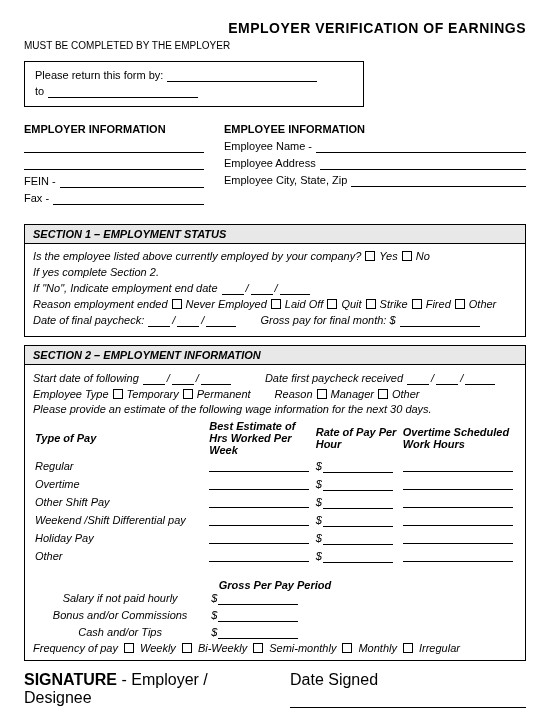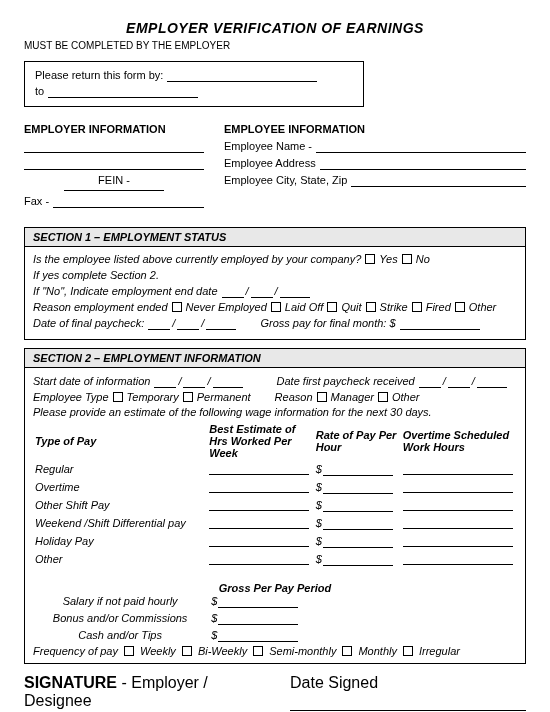--- a/index.html
+++ b/index.html
@@ -6,26 +6,25 @@
     body {
       font-family: Arial, sans-serif;
       font-size: 11px;
       background: #fff;
       color: #000;
       width: 550px;
       min-height: 712px;
       padding: 20px 24px;
     }
     .page-title {
-      text-align: center;
+      text-align: right;
       font-size: 14px;
       font-weight: bold;
       margin-bottom: 4px;
       letter-spacing: 0.5px;
-      font-style: italic;
     }
     .subtitle {
       font-size: 10px;
       margin-bottom: 10px;
     }
     .return-box {
       border: 1px solid #000;
       padding: 6px 10px;
       display: inline-block;
       min-width: 340px;
@@ -200,21 +199,21 @@
 
 <div class="two-col">
   <div class="employer-left">
     <div class="section-title">EMPLOYER INFORMATION</div>
     <div class="info-row">
       <span class="underline-field"></span>
     </div>
     <div class="info-row">
       <span class="underline-field"></span>
     </div>
-    <div class="info-row" style="margin-top:4px;flex-direction:column;">
+    <div class="info-row" style="margin-top:4px;">
       <span>FEIN -</span>
       <span class="underline-field" style="min-width:100px;"></span>
     </div>
     <div class="info-row">
       <span>Fax -</span>
       <span class="underline-field" style="min-width:100px;"></span>
     </div>
   </div>
   <div class="employee-right">
     <div class="section-title">EMPLOYEE INFORMATION</div>
@@ -285,21 +284,21 @@
     <span style="margin-left:20px;">Gross pay for final month: $</span>
     <span class="underline-field-sm"></span>
   </div>
 </div>
 
 
 <div class="bordered-section">
   <div class="section-header">SECTION 2 – EMPLOYMENT INFORMATION</div>
 
   <div class="checkbox-row">
-    <span>Start date of information</span>
+    <span>Start date of following</span>
     <span class="date-field">
       <span class="date-part"></span>
       <span class="date-slash">/</span>
       <span class="date-part"></span>
       <span class="date-slash">/</span>
       <span class="date-part" style="width:30px;"></span>
     </span>
     <span style="margin-left:30px;">Date first paycheck received</span>
     <span class="date-field">
       <span class="date-part"></span>

